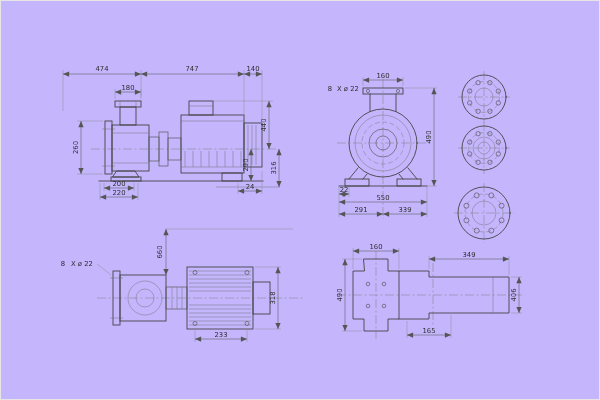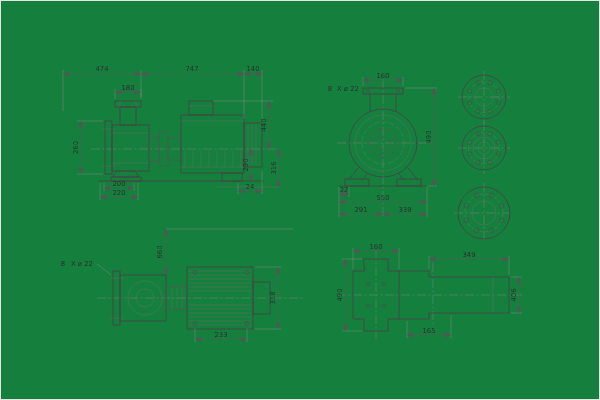--- a/index.html
+++ b/index.html
@@ -1,18 +1,18 @@
 <!DOCTYPE html>
 <html><head>
 <meta charset="utf-8">
 <style>
   html,body{margin:0;padding:0;background:#ffffff;}
   .sheet{
     width:600px;height:400px;position:relative;
-    background:#15803d;border:1px solid #e6e6e6;box-sizing:border-box;
+    background:#c4b5fd;border:1px solid #e6e6e6;box-sizing:border-box;
     font-family:"DejaVu Sans", sans-serif;
   }
   svg{display:block;}
   .ln{stroke:#454545;stroke-width:0.9;fill:none;stroke-linecap:square;}
   .md{stroke:#555555;stroke-width:0.65;fill:none;}
   .thin{stroke:#6e6e6e;stroke-width:0.45;fill:none;}
   .cl{stroke:#808080;stroke-width:0.5;fill:none;stroke-dasharray:9 2.5 2 2.5;}
   .bc{stroke:#777777;stroke-width:0.45;fill:none;stroke-dasharray:5 2.5;}
   .dim{stroke:#5a5a5a;stroke-width:0.55;fill:none;}
   .ext{stroke:#8a8a8a;stroke-width:0.45;fill:none;}

